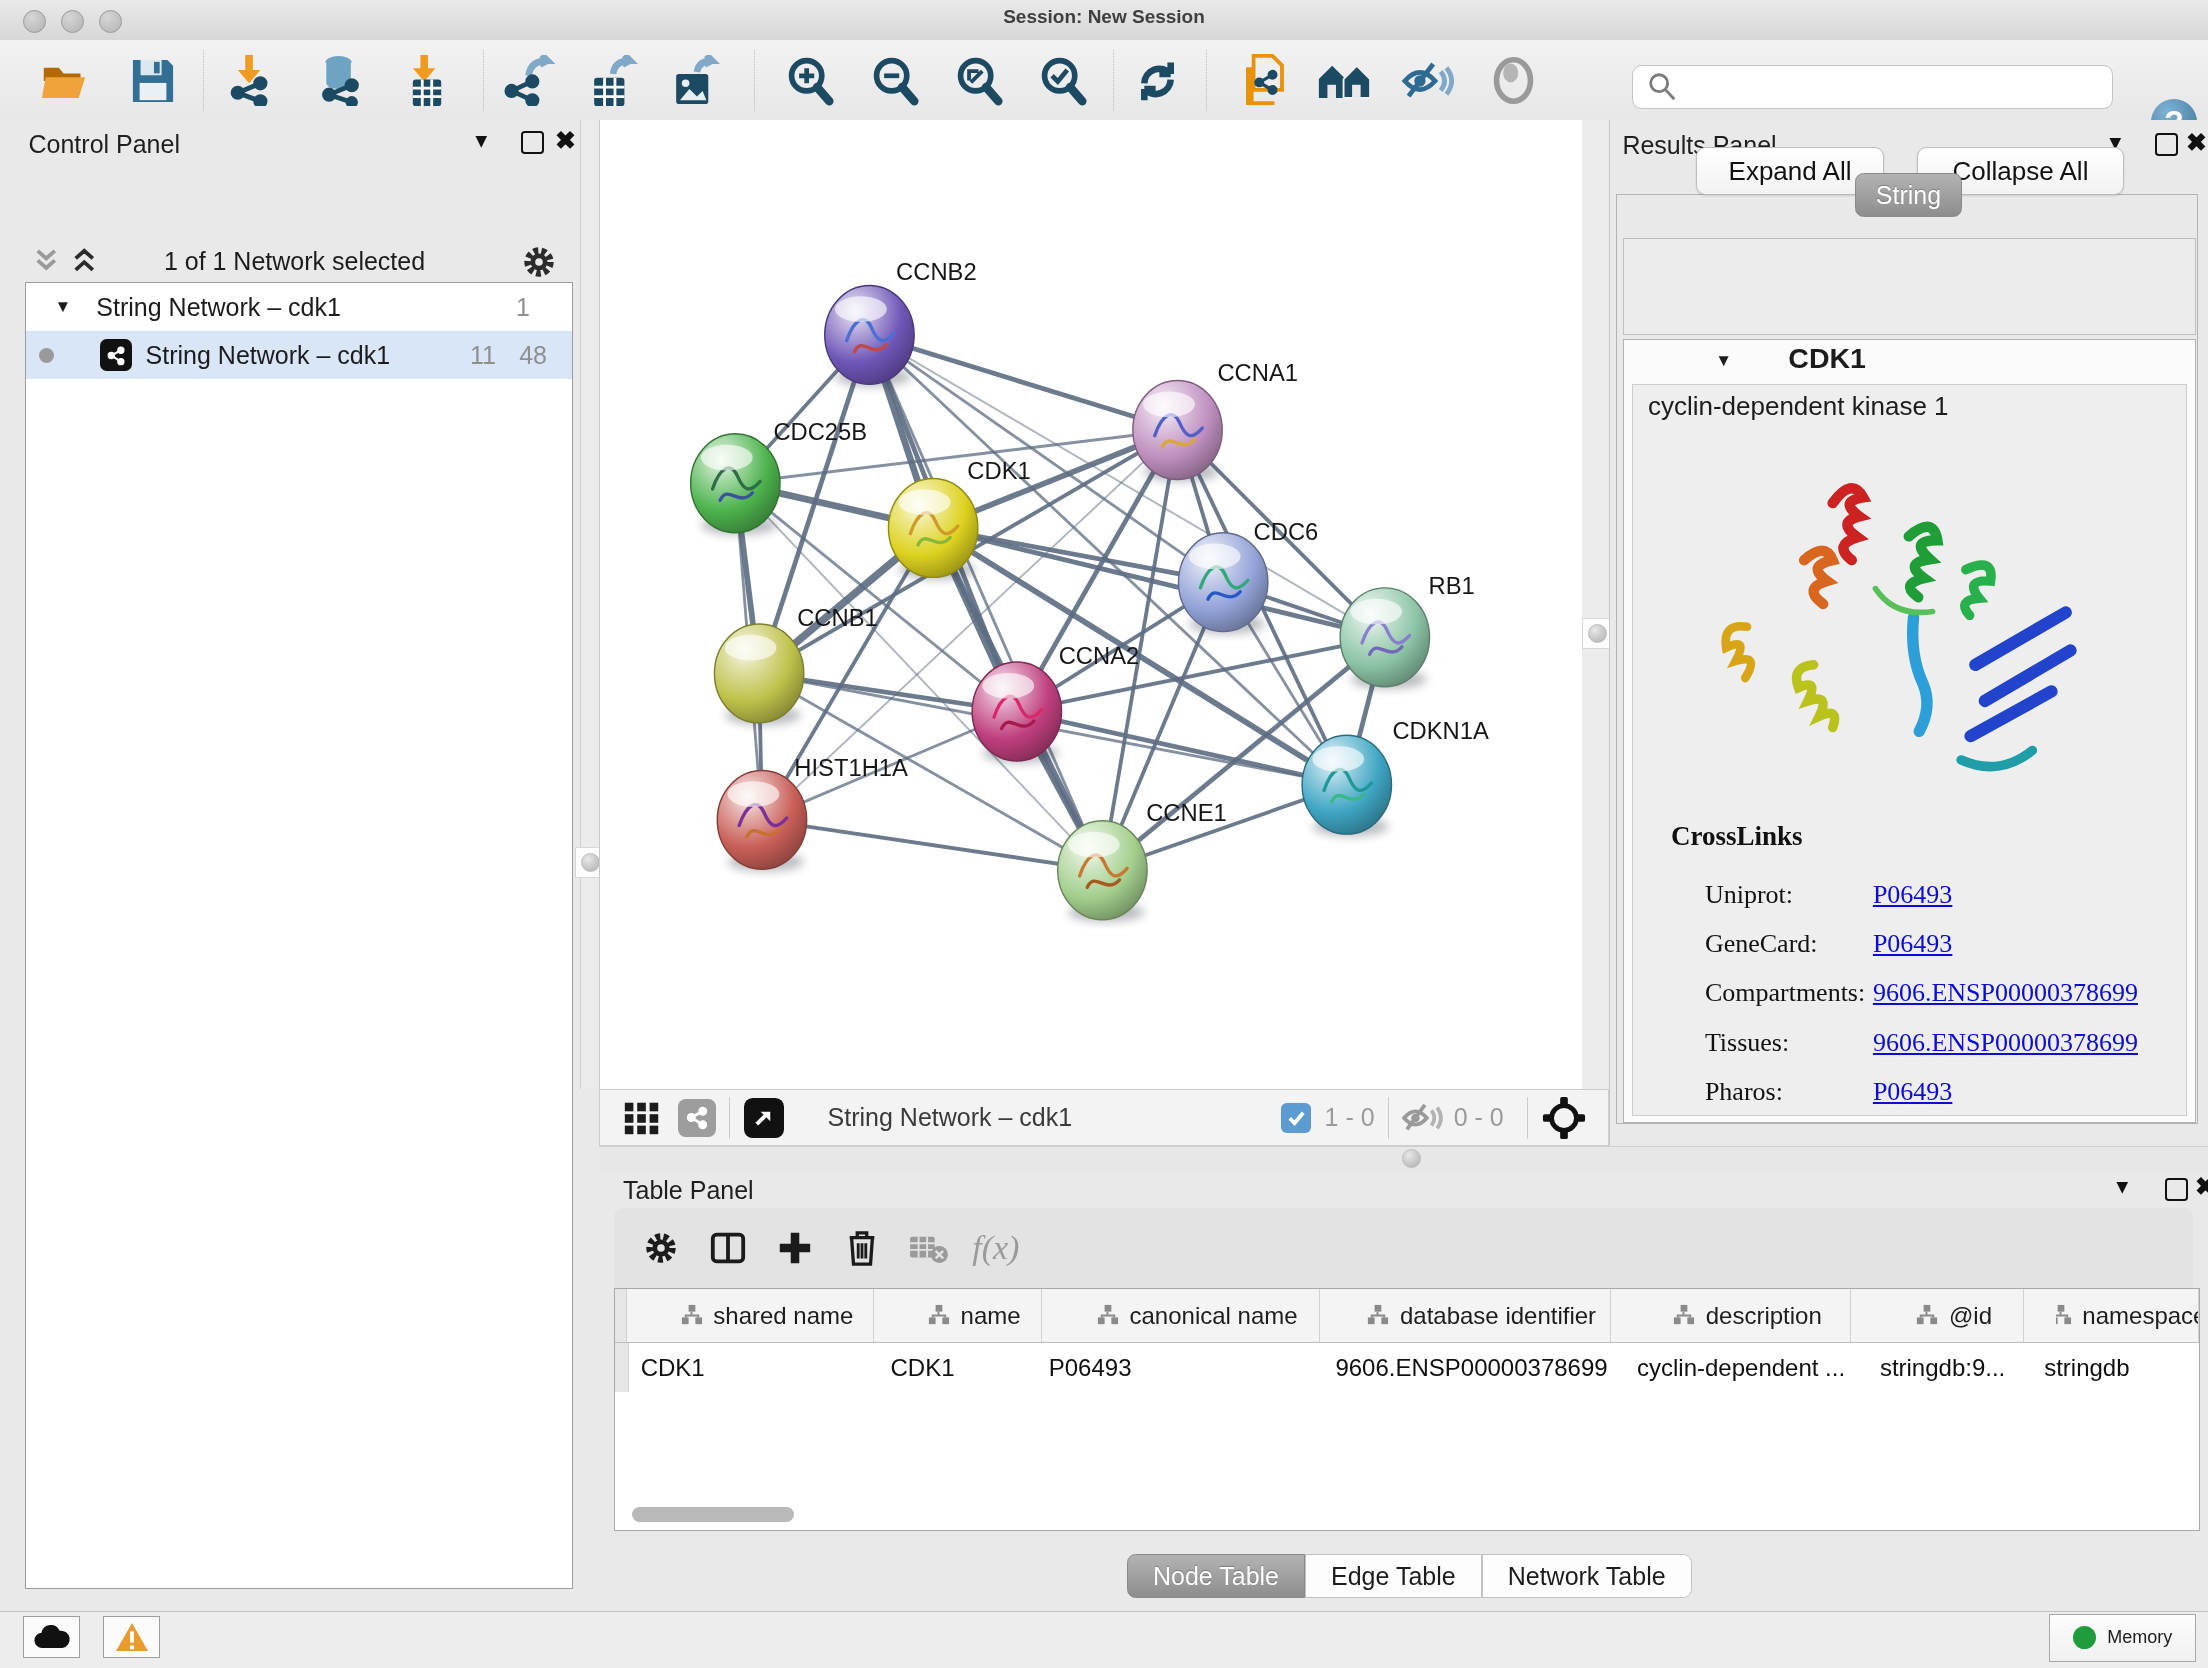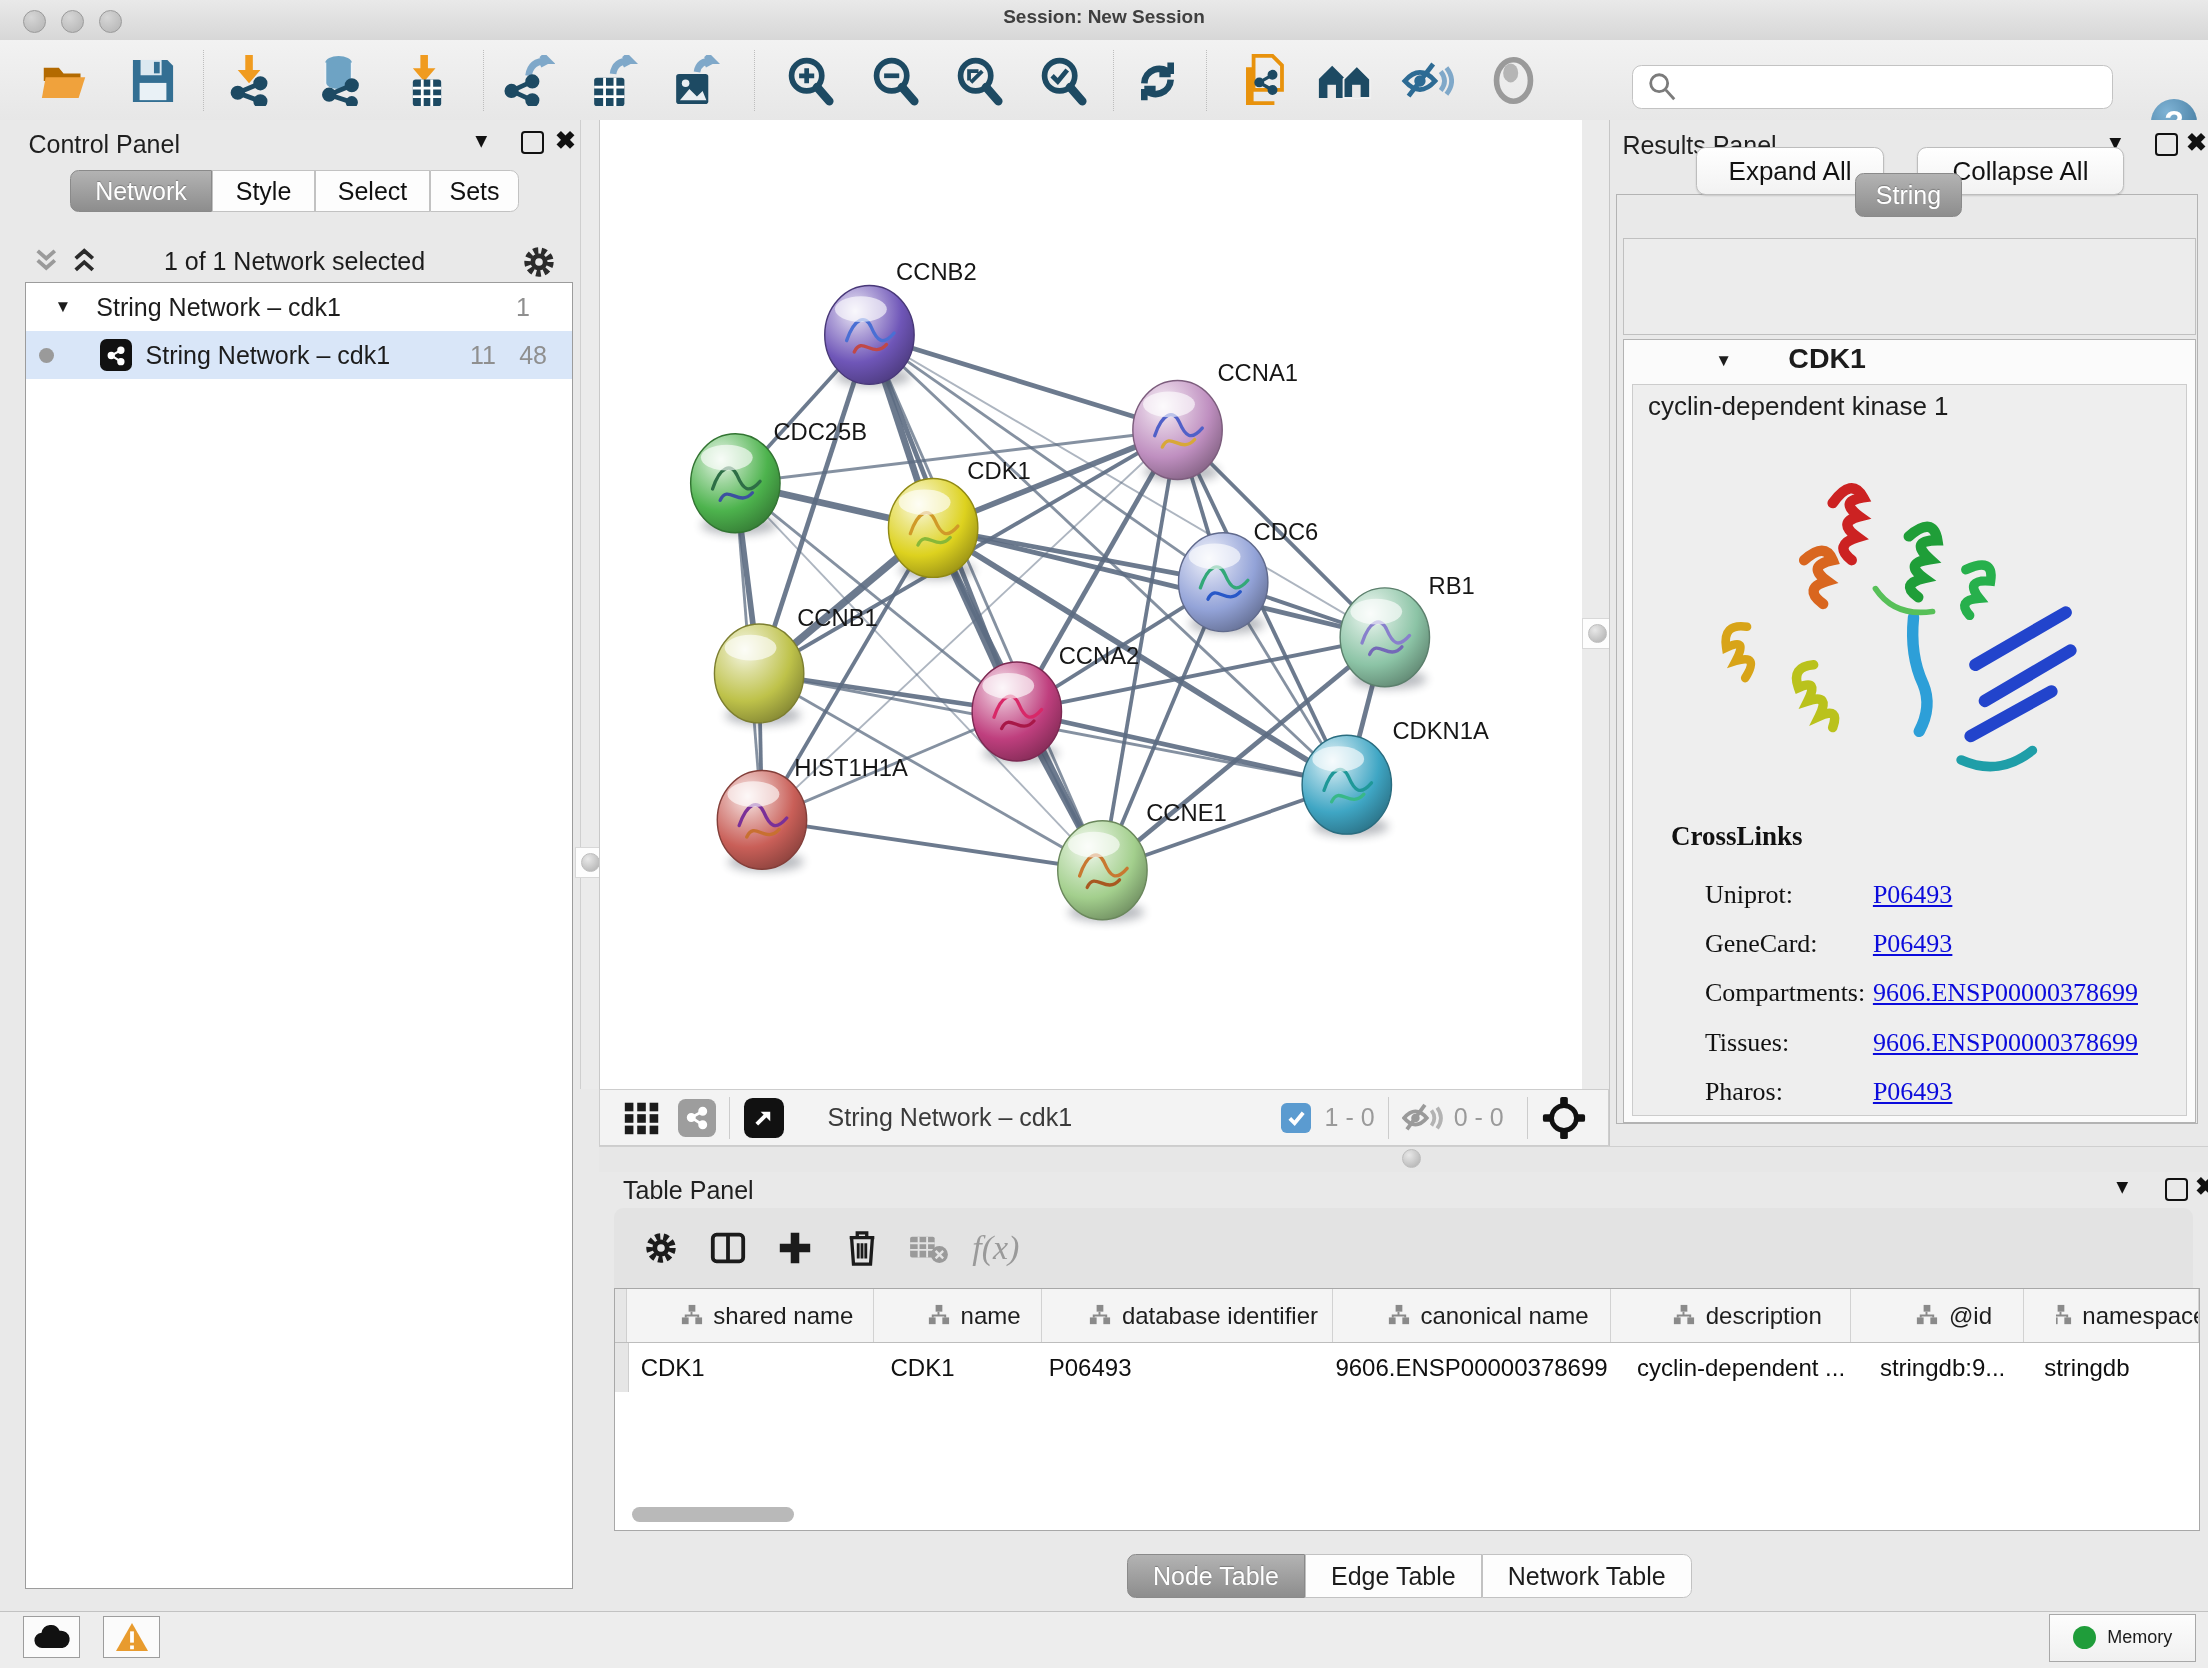--- a/index.html
+++ b/index.html
@@ -295,26 +295,20 @@
         <span>?</span>
       </div>
   </div>
 
   <div class="abs control-panel">
     <div class="abs ptitle" style="left:28.5px;top:9.5px;">Control Panel</div>
     <div class="wctl caret" style="left:476px;top:7.6px;">▾</div>
     <div class="wctl box" style="left:521px;top:11.4px;"></div>
     <div class="wctl close" style="left:555px;top:5.7px;">✖</div>
 
-    <div class="abs" style="left:70px;top:50px;display:flex;" id="cp-tabs">
-        <div class="tab sel" style="width: 142px; border-radius: 8.6px 0px 0px 8.6px;">Network</div>
-        <div class="tab" style="width: 103px;">Style</div>
-        <div class="tab" style="width: 115px;">Select</div>
-        <div class="tab" style="width: 89px; border-radius: 0px 8.6px 8.6px 0px;">Sets</div>
-      </div>
 
     <svg class="abs" style="left:32px;top:127px;" width="28.5" height="28.5" viewBox="0 0 30 30">
       <path d="M6 4 l9 8 9 -8 M6 14 l9 8 9 -8" stroke="#9a9a9a" stroke-width="4" fill="none"></path>
     </svg>
     <svg class="abs" style="left:70px;top:127px;" width="28.5" height="28.5" viewBox="0 0 30 30">
       <path d="M6 12 l9 -8 9 8 M6 24 l9 -8 9 8" stroke="#2b2b2b" stroke-width="4" fill="none"></path>
     </svg>
     <div class="abs" style="left:114px;top:127px;width:361px;text-align:center;font-size:25px;">1 of 1 Network selected</div>
     <svg class="abs" style="left:521px;top:124px;" width="36" height="36" viewBox="0 0 38 38">
       <circle cx="19" cy="19" r="12" fill="none" stroke="#2b2b2b" stroke-width="7" stroke-dasharray="5 3.4"></circle>
@@ -748,45 +742,45 @@
                 <g fill="#8a8a8a">
                   <rect x="10" y="2" width="7" height="7"></rect>
                   <rect x="3" y="15" width="7" height="7"></rect>
                   <rect x="17" y="15" width="7" height="7"></rect>
                 </g>
                 <path d="M13 9 v4 M7 15 v-2 h13 v2" stroke="#8a8a8a" stroke-width="2" fill="none"></path>
               </svg>
             </span>
             <span>name</span>
           </div>
+          <div class="th" style="width:288px">
+            <span>
+              <svg width="25" height="25" viewBox="0 0 26 26">
+                <g fill="#8a8a8a">
+                  <rect x="10" y="2" width="7" height="7"></rect>
+                  <rect x="3" y="15" width="7" height="7"></rect>
+                  <rect x="17" y="15" width="7" height="7"></rect>
+                </g>
+                <path d="M13 9 v4 M7 15 v-2 h13 v2" stroke="#8a8a8a" stroke-width="2" fill="none"></path>
+              </svg>
+            </span>
+            <span>canonical name</span>
+          </div>
           <div class="th" style="width:303px">
             <span>
               <svg width="25" height="25" viewBox="0 0 26 26">
                 <g fill="#8a8a8a">
                   <rect x="10" y="2" width="7" height="7"></rect>
                   <rect x="3" y="15" width="7" height="7"></rect>
                   <rect x="17" y="15" width="7" height="7"></rect>
                 </g>
                 <path d="M13 9 v4 M7 15 v-2 h13 v2" stroke="#8a8a8a" stroke-width="2" fill="none"></path>
               </svg>
             </span>
             <span>database identifier</span>
-          </div>
-          <div class="th" style="width:288px">
-            <span>
-              <svg width="25" height="25" viewBox="0 0 26 26">
-                <g fill="#8a8a8a">
-                  <rect x="10" y="2" width="7" height="7"></rect>
-                  <rect x="3" y="15" width="7" height="7"></rect>
-                  <rect x="17" y="15" width="7" height="7"></rect>
-                </g>
-                <path d="M13 9 v4 M7 15 v-2 h13 v2" stroke="#8a8a8a" stroke-width="2" fill="none"></path>
-              </svg>
-            </span>
-            <span>canonical name</span>
           </div>
           <div class="th" style="width:244px">
             <span>
               <svg width="25" height="25" viewBox="0 0 26 26">
                 <g fill="#8a8a8a">
                   <rect x="10" y="2" width="7" height="7"></rect>
                   <rect x="3" y="15" width="7" height="7"></rect>
                   <rect x="17" y="15" width="7" height="7"></rect>
                 </g>
                 <path d="M13 9 v4 M7 15 v-2 h13 v2" stroke="#8a8a8a" stroke-width="2" fill="none"></path>

